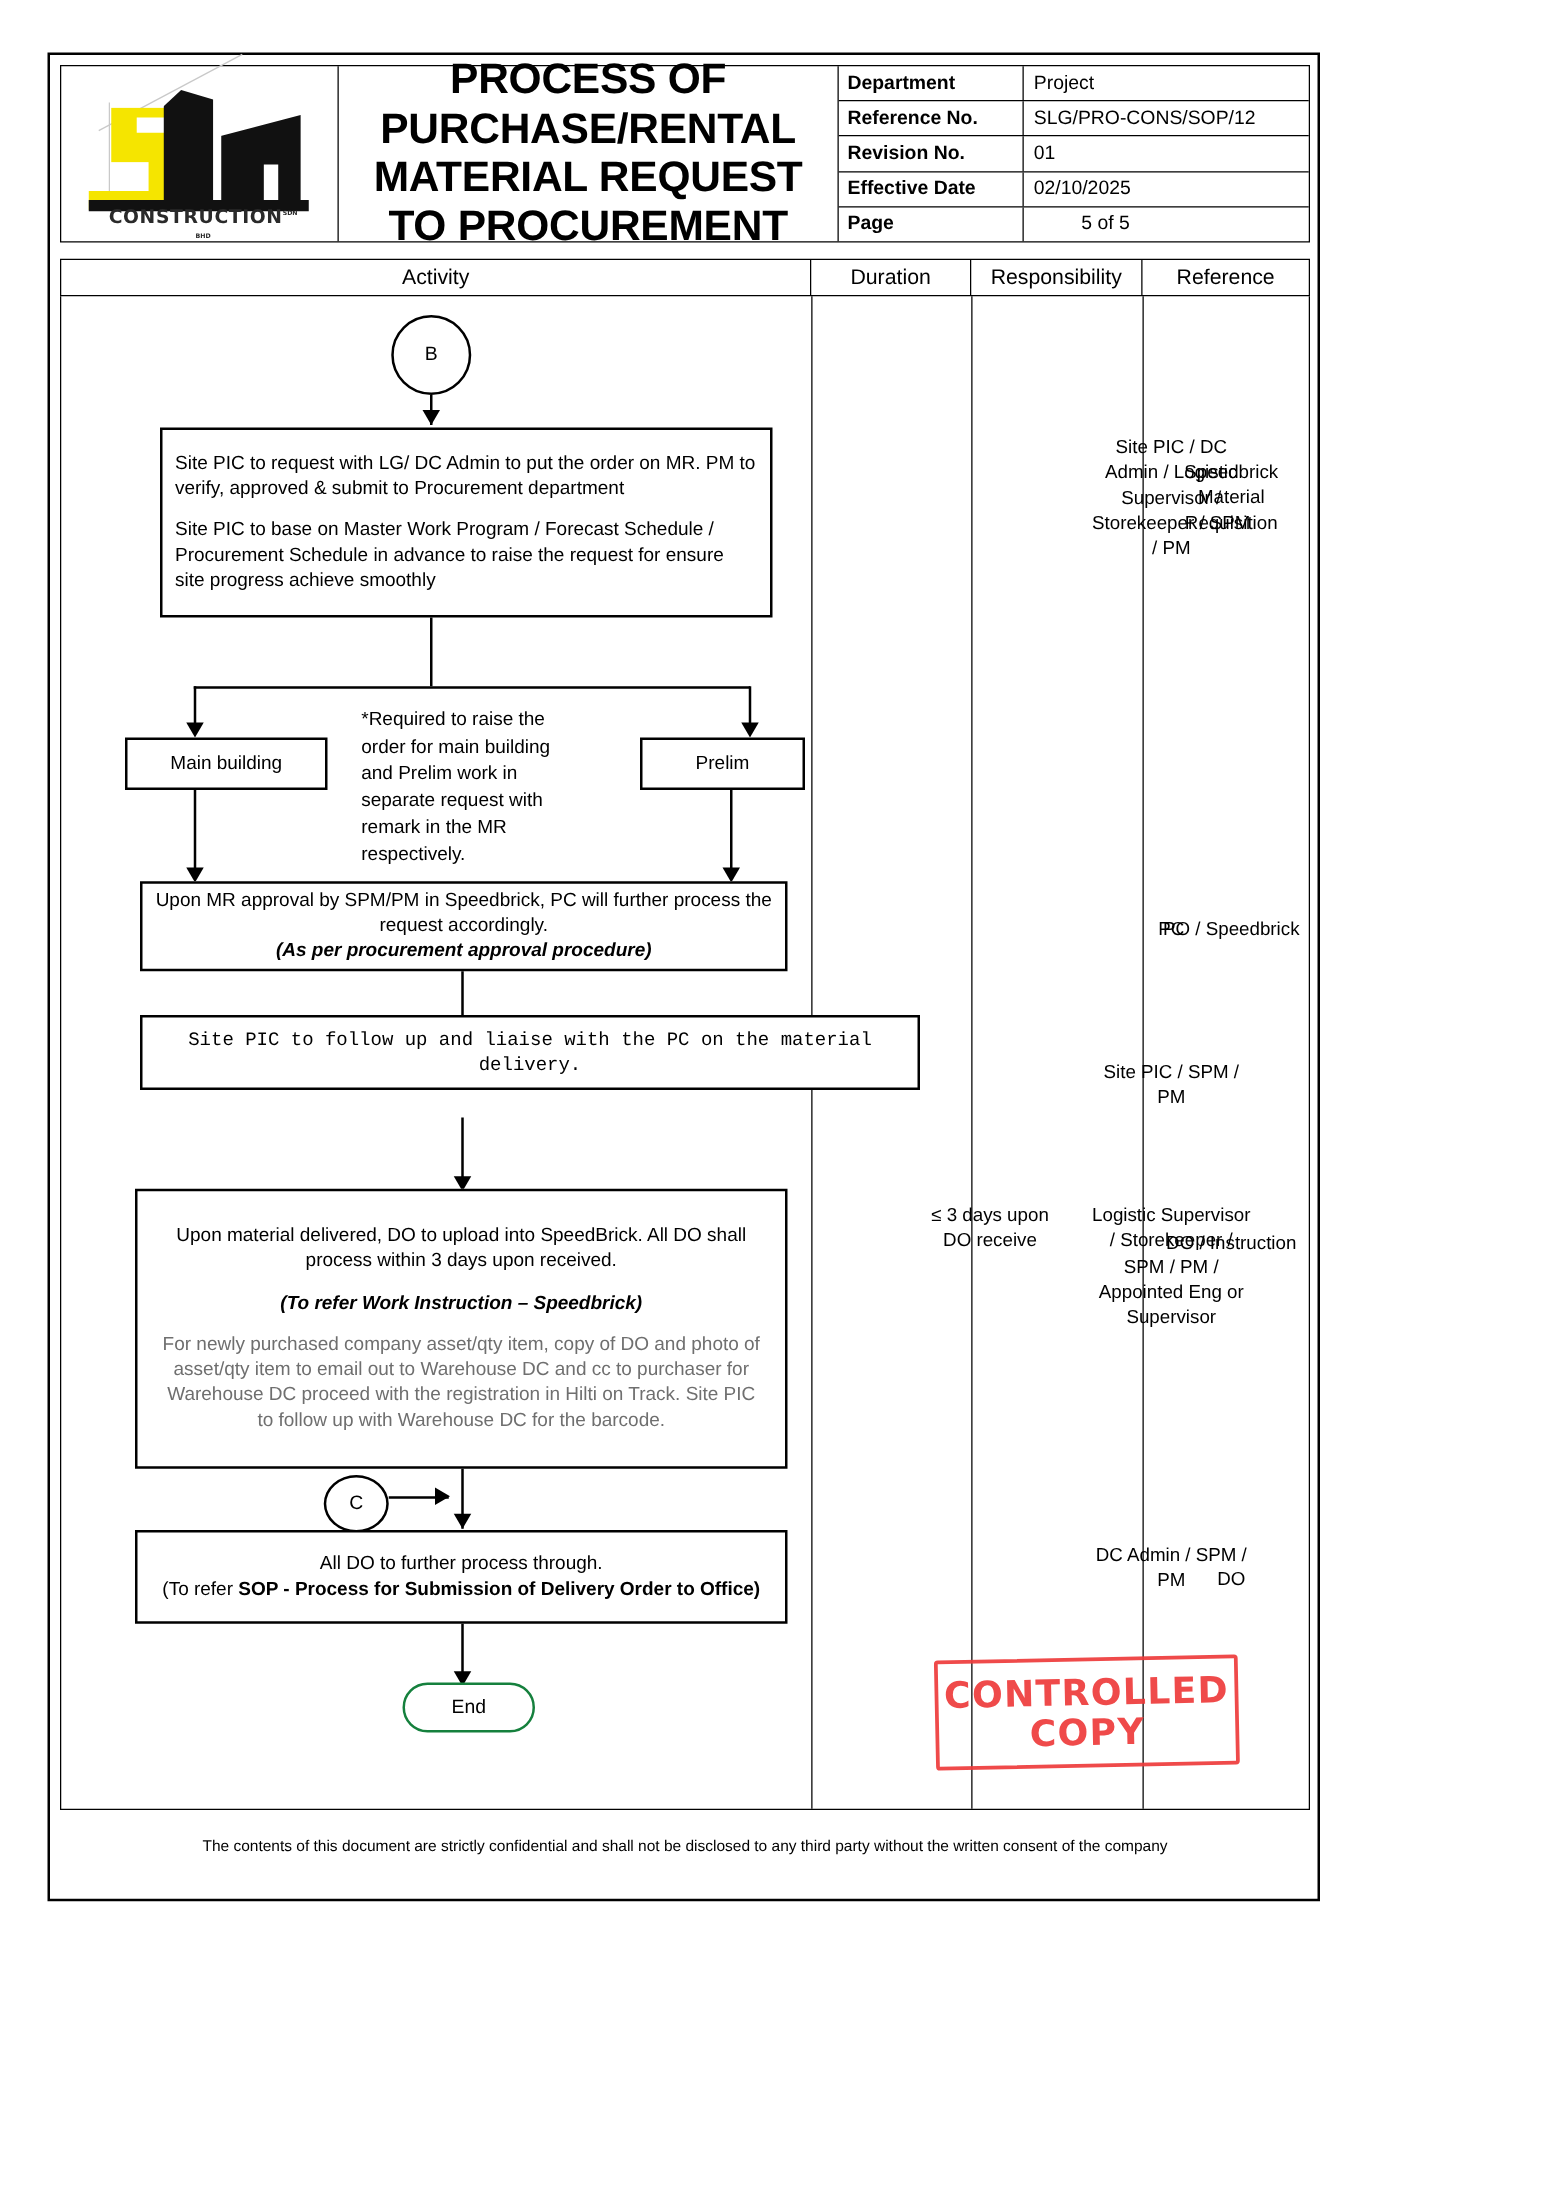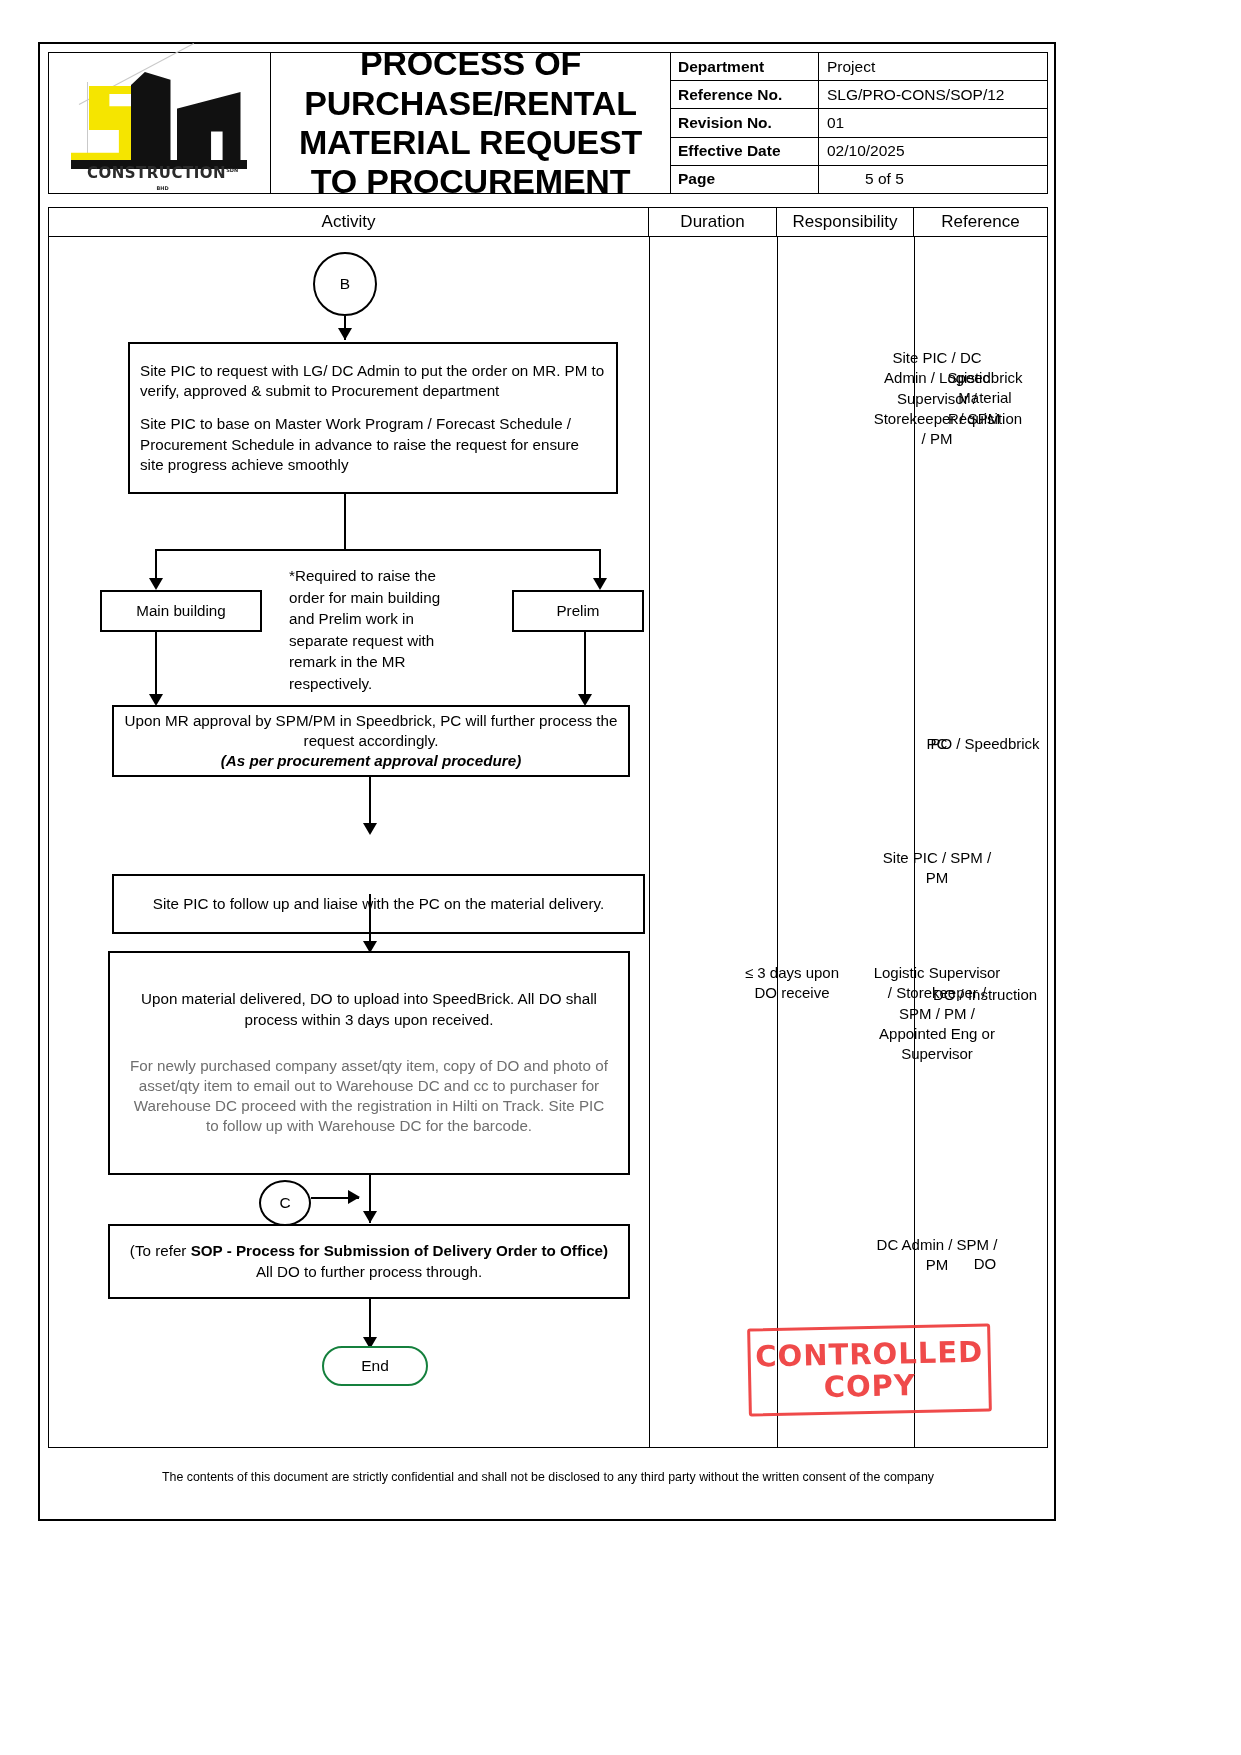--- a/index.html
+++ b/index.html
@@ -366,48 +366,49 @@
   <div class="node" style="left:112px; top:705px; width:518px; height:72px;">
     <div>
       <div>Upon MR approval by SPM/PM in Speedbrick, PC will further process the request accordingly.</div>
       <div class="bold-italic">(As per procurement approval procedure)</div>
     </div>
   </div>
 
   <div class="vconn" style="left:369px; top:777px; height:54px;"></div>
   <div class="arrowhead" style="left:363px; top:823px;"></div>
 
-  <div class="node" style="left:112px; top:874px; width:533px; height:60px;">
+  <div class="node" style="left:112px; top:812px; width:624px; height:60px;font-family:Liberation Mono, monospace;">
     <div>Site PIC to follow up and liaise with the PC on the material delivery.</div>
   </div>
 
   <div class="vconn" style="left:369px; top:894px; height:55px;"></div>
   <div class="arrowhead" style="left:363px; top:941px;"></div>
 
   <div class="node" style="left:108px; top:951px; width:522px; height:224px; padding:14px 16px;">
     <div>
       <div>Upon material delivered, DO to upload into SpeedBrick. All DO shall process within 3 days upon received.</div>
       <span class="sp"></span>
+      <div class="bold-italic">(To refer Work Instruction – Speedbrick)</div>
       <span class="sp"></span>
       <div class="grey-text">For newly purchased company asset/qty item, copy of DO and photo of asset/qty item to email out to Warehouse DC and cc to purchaser for Warehouse DC proceed with the registration in Hilti on Track. Site PIC to follow up with Warehouse DC for the barcode.</div>
     </div>
   </div>
 
   <div class="circle" style="left:259px; top:1180px; width:52px; height:46px;">
     <span>C</span>
   </div>
   <div class="hconn" style="left:311px; top:1197px; width:48px;"></div>
   <div class="arrowhead right" style="left:348px; top:1190px;"></div>
   <div class="vconn" style="left:369px; top:1175px; height:48px;"></div>
   <div class="arrowhead" style="left:363px; top:1211px;"></div>
 
   <div class="node" style="left:108px; top:1224px; width:522px; height:75px;">
     <div>
+      <div>All DO to further process through.</div>
       <div><span>(To refer </span><span class="bold">SOP - Process for Submission of Delivery Order to Office)</span></div>
-      <div>All DO to further process through.</div>
     </div>
   </div>
 
   <div class="vconn" style="left:369px; top:1299px; height:46px;"></div>
   <div class="arrowhead" style="left:363px; top:1337px;"></div>
 
   <div class="terminator" style="left:322px; top:1346px; width:106px; height:40px;">
     <span>End</span>
   </div>
 

